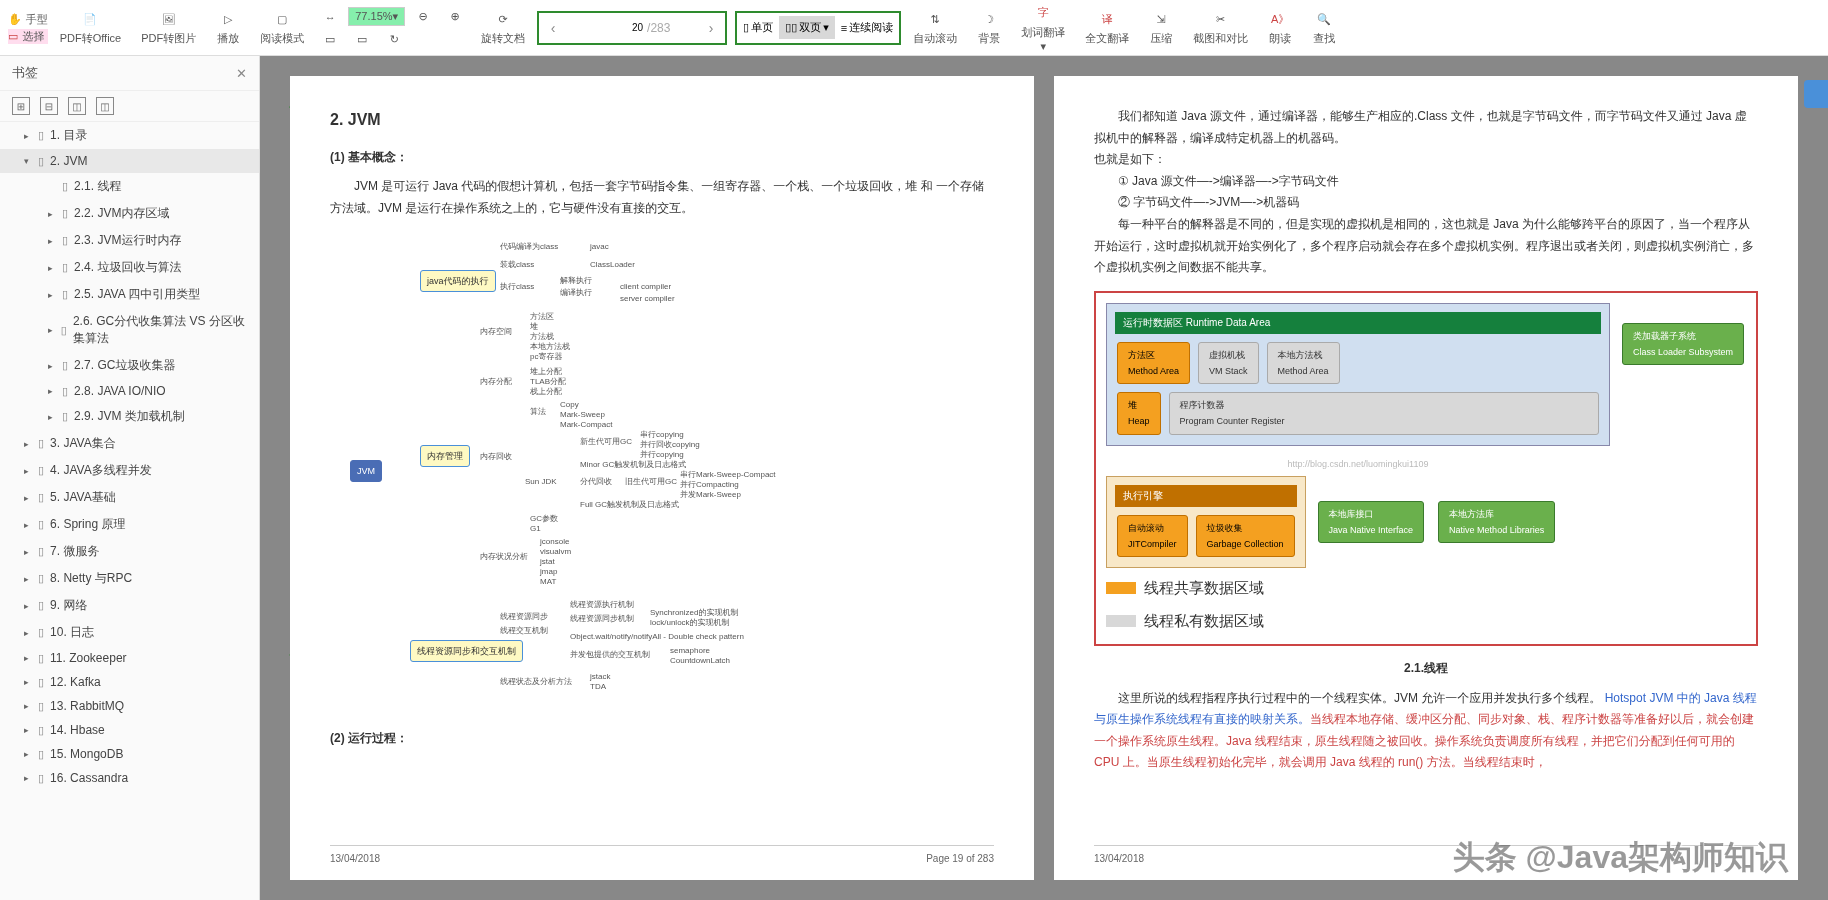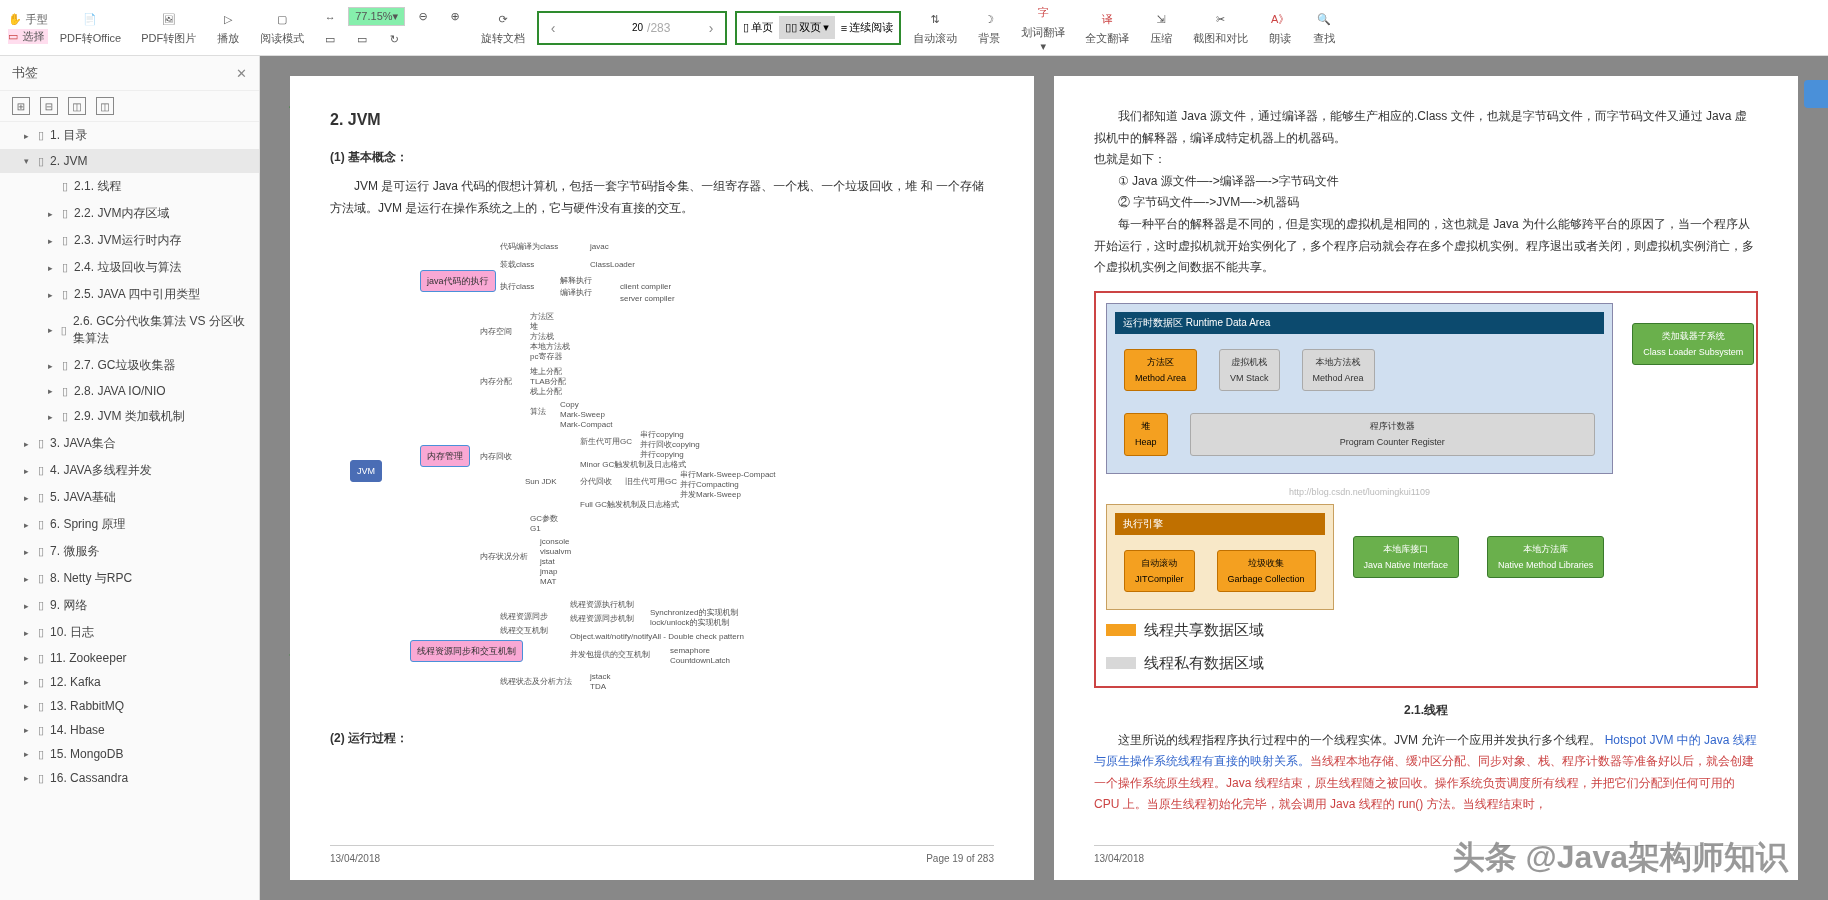--- a/index.html
+++ b/index.html
@@ -28,27 +28,27 @@
 .sidebar .tree .item.active { background: #e8e8e8; }
 .sidebar .tree .item.sub { padding-left: 48px; }
 .sidebar .tree .item .arrow { width: 8px; font-size: 9px; color: #666; }
 .sidebar .tree .item .book { font-size: 11px; color: #888; }
 .content { flex: 1; background: #888; display: flex; gap: 20px; padding: 20px 30px; position: relative; overflow: hidden; }
 .page { background: #fff; flex: 1; padding: 30px 40px; position: relative; font-size: 12px; line-height: 1.8; color: #333; overflow: hidden; }
 .page h2 { font-size: 16px; margin-bottom: 12px; }
 .page h3 { font-size: 12px; margin: 8px 0; }
 .page .footer { position: absolute; bottom: 12px; left: 40px; right: 40px; display: flex; justify-content: space-between; font-size: 10px; color: #666; border-top: 1px solid #ccc; padding-top: 4px; }
 .mindmap { position: relative; height: 500px; font-size: 9px; }
-.mindmap .node { position: absolute; border: 1px solid #4a90d9; background: #f9a8d4; padding: 2px 6px; border-radius: 3px; font-size: 9px; white-space: nowrap; }
+.mindmap .node { position: absolute; border: 1px solid #4a90d9; background: #fef9c3; padding: 2px 6px; border-radius: 3px; font-size: 9px; white-space: nowrap; }
 .mindmap .node.blue { background: #4a6db5; color: #fff; border-color: #4a6db5; }
 .mindmap .leaf { position: absolute; font-size: 8px; color: #555; white-space: nowrap; }
 .diagram { border: 2px solid #c44; padding: 10px; margin: 12px 0; font-size: 10px; position: relative; }
 .diagram .box-blue { background: #d0dff0; border: 1px solid #88a; padding: 8px; margin-bottom: 10px; }
 .diagram .box-orange-g { background: #f8e8c8; border: 1px solid #c8a060; padding: 8px; }
-.diagram .chip { display: inline-block; padding: 4px 10px; border-radius: 3px; font-size: 9px; margin: 9px; text-align: center; }
+.diagram .chip { display: inline-block; padding: 4px 10px; border-radius: 3px; font-size: 9px; margin: 2px; }
 .diagram .chip.orange { background: #f4a020; color: #000; border: 1px solid #c07000; }
 .diagram .chip.grey { background: #d8d8d8; border: 1px solid #aaa; }
 .diagram .chip.green { background: #6ab04c; color: #fff; border: 1px solid #3a7a2c; }
 .diagram .title-bar { background: #888; color: #fff; padding: 2px 8px; margin-bottom: 6px; font-size: 10px; }
 .diagram .title-bar.orange { background: #c07000; }
 .diagram .legend { display: flex; align-items: center; gap: 8px; font-size: 15px; margin-top: 6px; }
 .diagram .legend .sw { width: 30px; height: 12px; }
 .link-blue { color: #3366cc; }
 .text-red { color: #c44; }
 .watermark { position: absolute; bottom: 20px; right: 40px; font-size: 32px; color: rgba(0,0,0,0.4); font-weight: bold; pointer-events: none; text-shadow: 1px 1px 2px #fff; }
@@ -377,21 +377,21 @@
       <p style="text-indent:2em">我们都知道 Java 源文件，通过编译器，能够生产相应的.Class 文件，也就是字节码文件，而字节码文件又通过 Java 虚拟机中的解释器，编译成特定机器上的机器码。</p>
       <p>也就是如下：</p>
       <p style="text-indent:2em">① Java 源文件—-&gt;编译器—-&gt;字节码文件</p>
       <p style="text-indent:2em">② 字节码文件—-&gt;JVM—-&gt;机器码</p>
       <p style="text-indent:2em">每一种平台的解释器是不同的，但是实现的虚拟机是相同的，这也就是 Java 为什么能够跨平台的原因了，当一个程序从开始运行，这时虚拟机就开始实例化了，多个程序启动就会存在多个虚拟机实例。程序退出或者关闭，则虚拟机实例消亡，多个虚拟机实例之间数据不能共享。</p>
 
       <div class="diagram">
         <div style="display:flex;gap:10px;align-items:flex-start">
           <div style="flex:1">
             <div class="box-blue">
-              <div class="title-bar" style="background:#0c4a6e">运行时数据区  Runtime Data Area</div>
+              <div class="title-bar" style="background:#15803d">运行时数据区  Runtime Data Area</div>
               <div style="display:flex;gap:4px;margin-bottom:4px">
                 <div class="chip orange" style="white-space:pre">方法区
 Method Area</div>
                 <div class="chip grey" style="white-space:pre">虚拟机栈
 VM Stack</div>
                 <div class="chip grey" style="white-space:pre">本地方法栈
 Method Area</div>
               </div>
               <div style="display:flex;gap:4px">
                 <div class="chip orange" style="white-space:pre">堆

